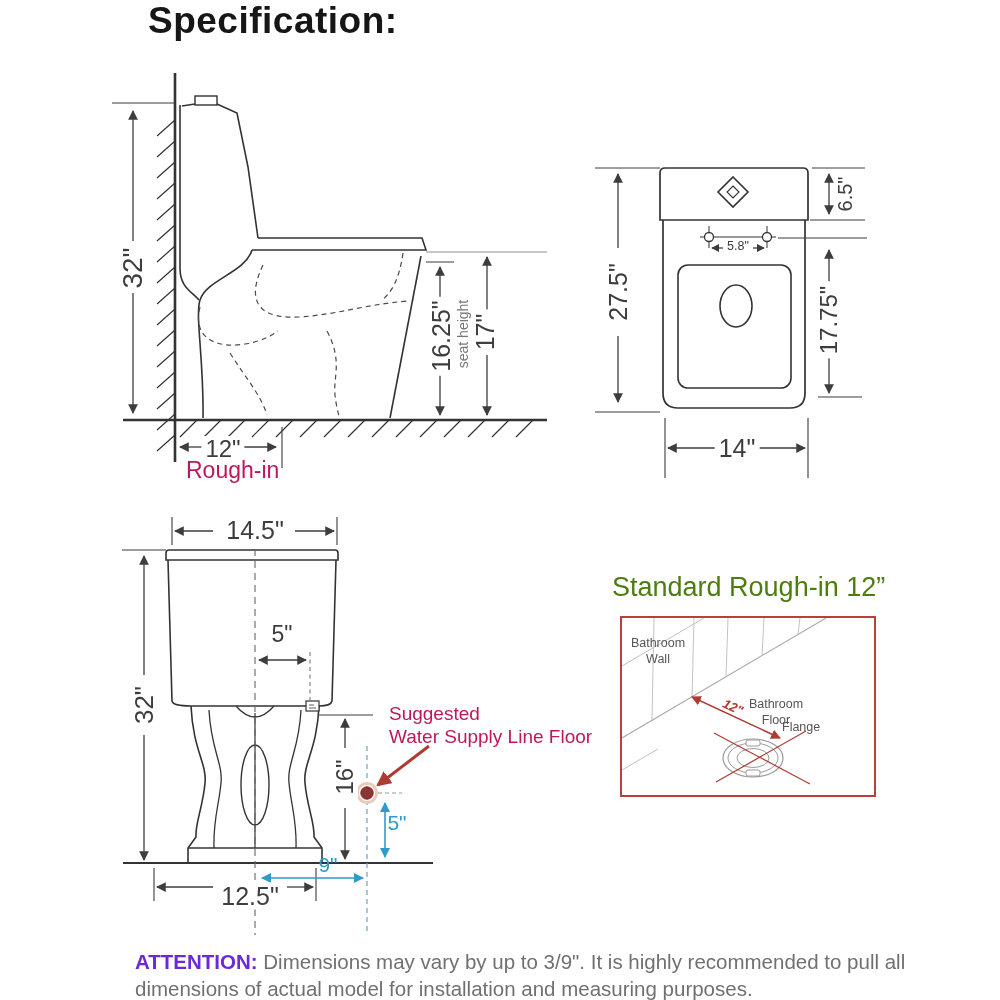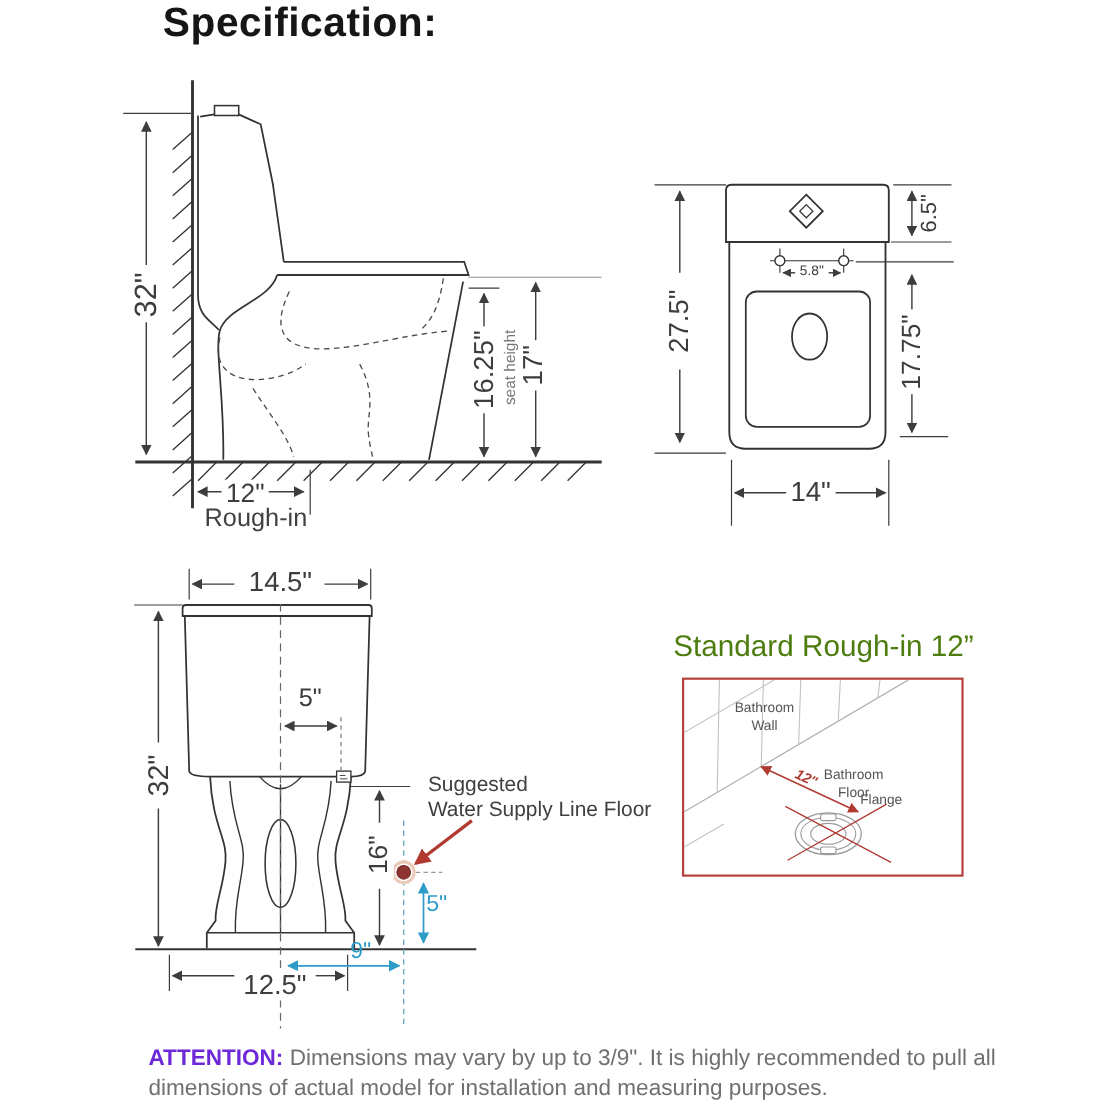--- a/index.html
+++ b/index.html
@@ -4,21 +4,21 @@
 <style>
   html,body{margin:0;padding:0;background:#fff;}
   #page{position:relative;width:1000px;height:1000px;background:#fff;overflow:hidden;
         font-family:"Liberation Sans",sans-serif;}
   svg{position:absolute;}
   .lbl{position:absolute;font-family:"Liberation Sans",sans-serif;color:#3d3d3d;
        white-space:nowrap;line-height:1;}
   .ctr{transform:translate(-50%,-50%);}
   .rot{transform:translate(-50%,-50%) rotate(-90deg);}
   .bgw{background:#fff;padding:1px 4px;}
-  .red{color:#404040;}
+  .red{color:#be185d;}
   .blue{color:#2e9cc9;}
   .gray{color:#777;}
   #page-title{position:absolute;left:148px;top:0px;font-size:37px;font-weight:bold;
        color:#161616;letter-spacing:0.5px;}
   #roughin-heading{position:absolute;left:612px;top:572px;font-size:27px;color:#4d7c0f;}
   #roughin-box{position:absolute;left:620px;top:616px;width:252px;height:177px;
        border:2px solid #b5413a;background:#fff;}
   .tiny{font-size:12.5px;color:#555;text-align:center;line-height:1.25;}
   #attention{position:absolute;left:135px;top:949px;width:800px;font-size:20.5px;
        line-height:1.3;color:#707070;}
@@ -200,21 +200,21 @@
         <ellipse cx="131" cy="140" rx="25" ry="15" stroke="#9a9a9a" stroke-width="1"></ellipse>
         <ellipse cx="131" cy="140" rx="16" ry="9.5" stroke="#9a9a9a" stroke-width="1"></ellipse>
         <rect x="124" y="122" width="14" height="6" rx="2" stroke="#9a9a9a" stroke-width="1" fill="#fff"></rect>
         <rect x="124" y="152" width="14" height="6" rx="2" stroke="#9a9a9a" stroke-width="1" fill="#fff"></rect>
         <line x1="70" y1="79" x2="158" y2="120" stroke="#b03a30" stroke-width="1.4" marker-start="url(#rr)" marker-end="url(#rr)"></line>
         <path d="M92 115 L188 166 M94 164 L184 113" stroke="#b03a30" stroke-width="1.2"></path>
       </g>
     </svg>
   </div>
 
-  <div class="lbl ctr tiny" style="left:658px;top:652px;width:72px;white-space:normal;margin-left:37px;">Bathroom Wall</div>
+  <div class="lbl ctr tiny" style="left:658px;top:652px;width:72px;white-space:normal;">Bathroom Wall</div>
   <div class="lbl ctr tiny" style="left:776px;top:713px;width:76px;white-space:normal;">Bathroom Floor</div>
   <div class="lbl tiny" style="left:782px;top:720px;">Flange</div>
   <div class="lbl" style="left:733px;top:707px;font-size:13px;font-weight:bold;font-style:italic;color:#b03a30;transform:translate(-50%,-50%) rotate(25deg);">12"</div>
 
   <div id="attention">
     <b>ATTENTION:</b><span> Dimensions may vary by up to 3/9". It is highly recommended to pull all dimensions of actual model for installation and measuring purposes.</span>
   </div>
 
 </div>
 

